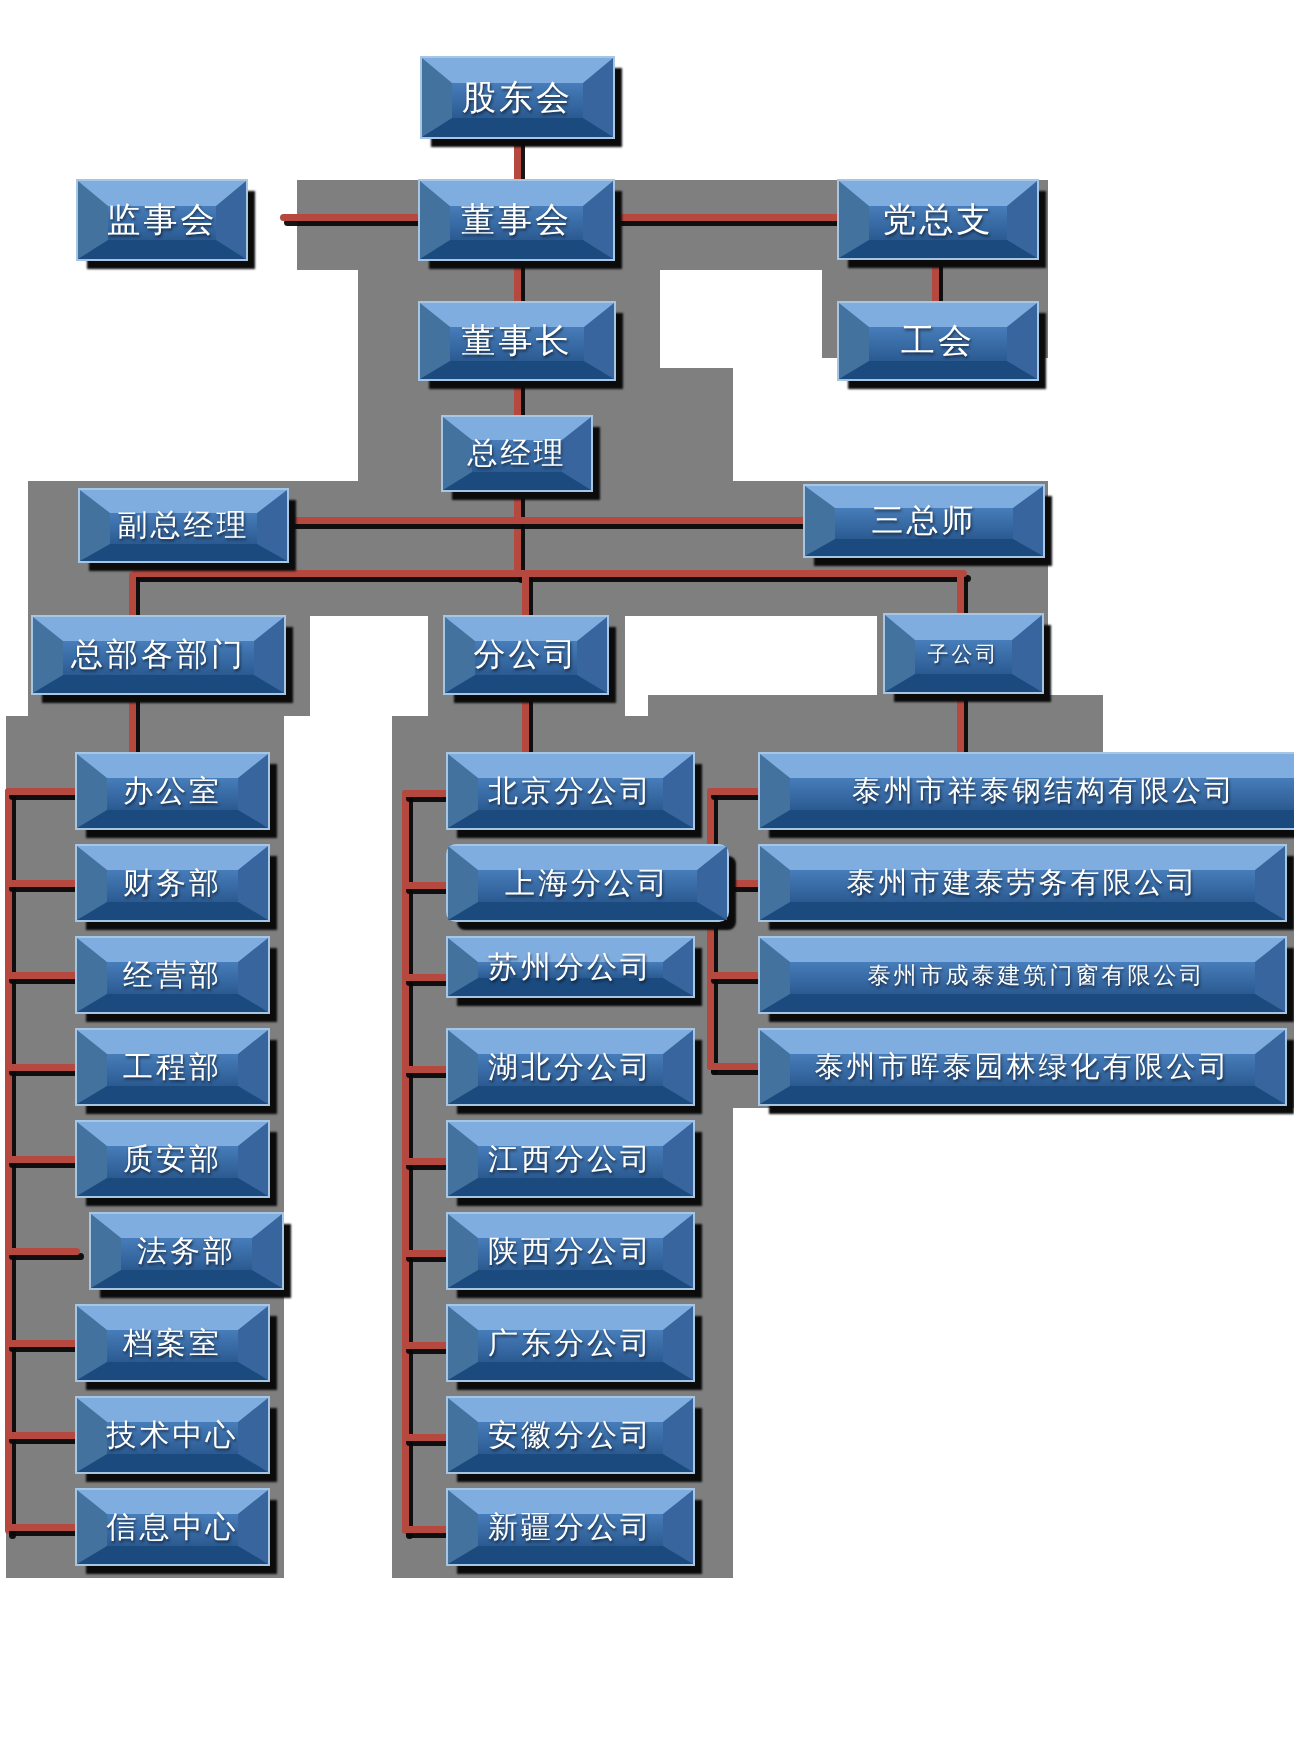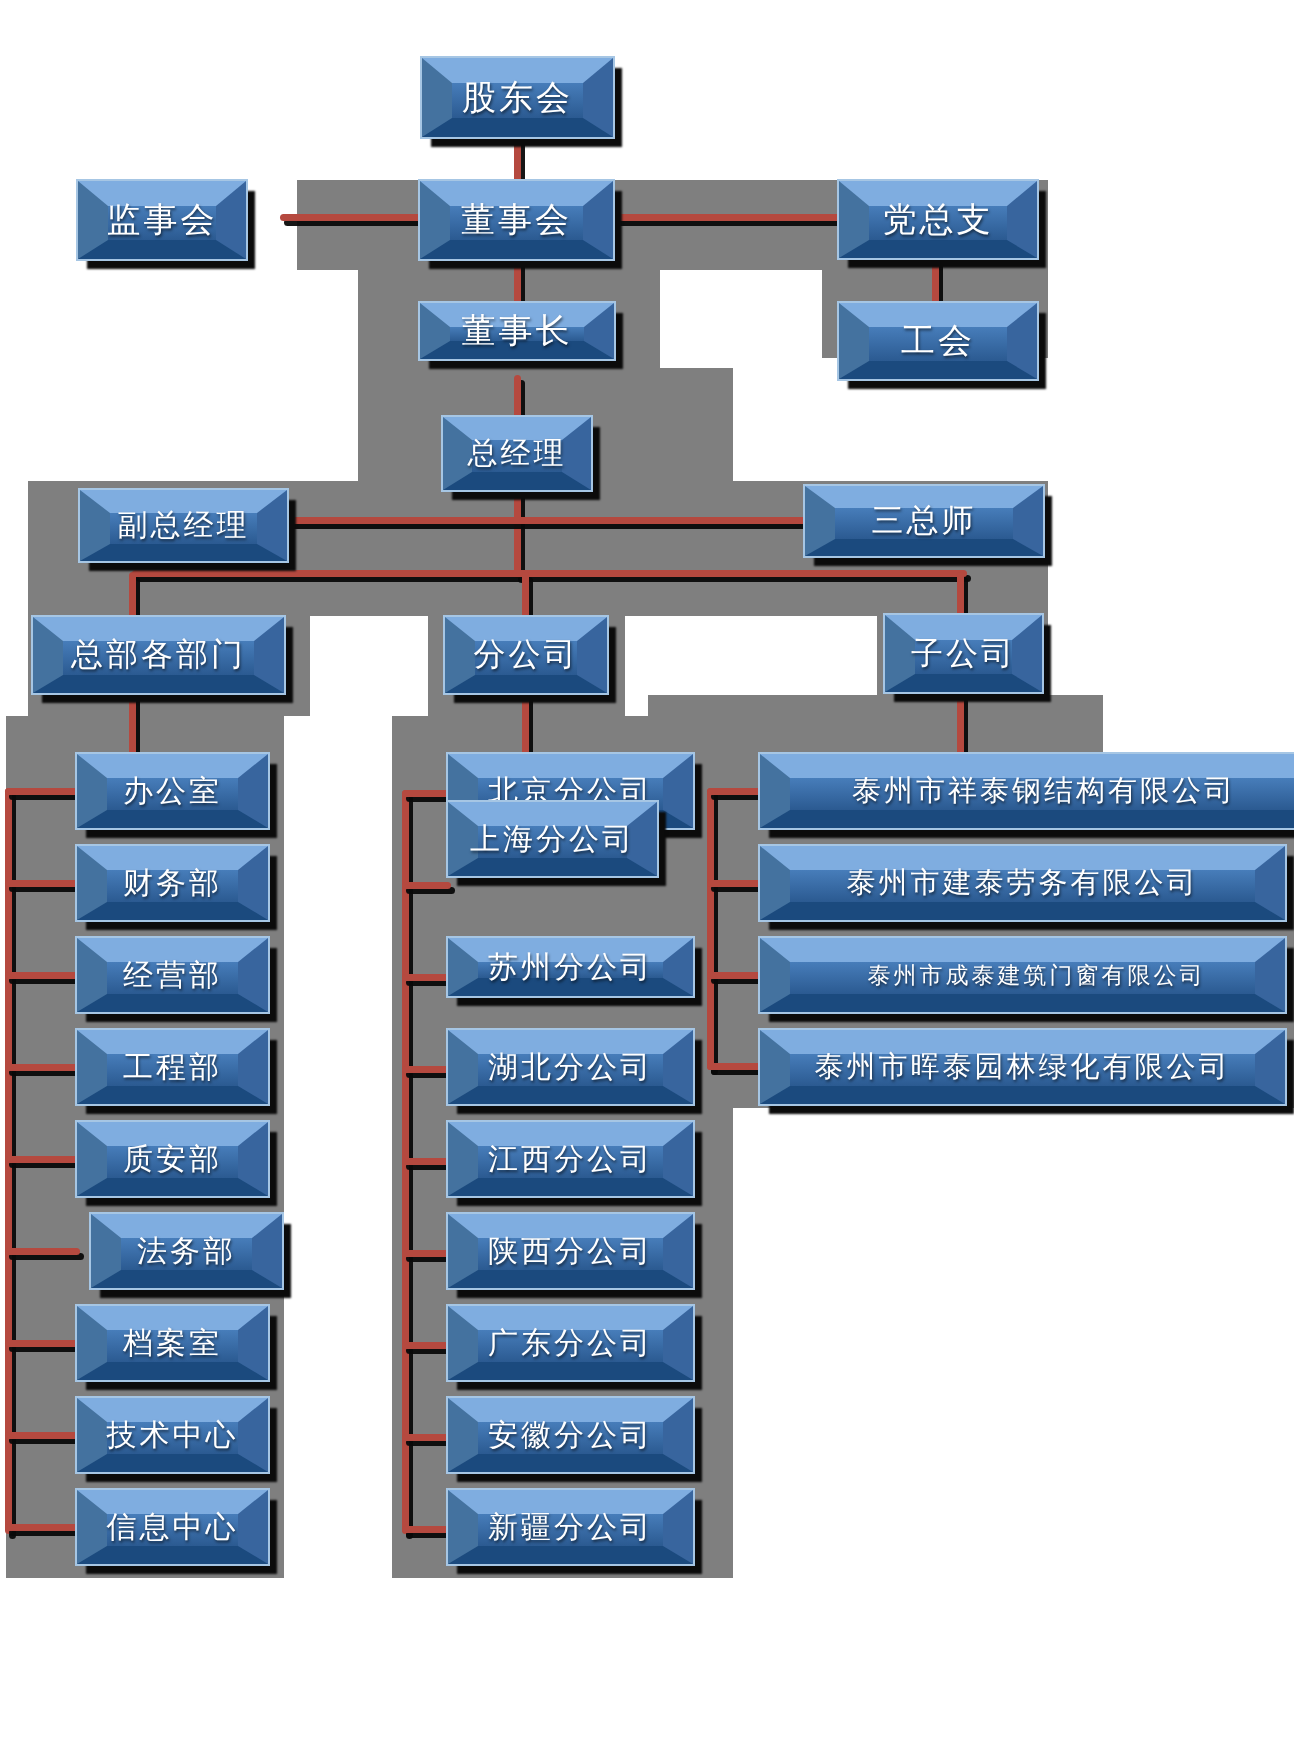--- a/index.html
+++ b/index.html
@@ -95,21 +95,21 @@
       <span class="lbl" style="font-size: 34px;">监事会</span>
     </div>
     <div class="node" style="left: 420px; top: 181px; width: 193px; height: 78px;">
       <div class="bevel" style="border-width: 25px 30px 19px;"></div>
       <span class="lbl" style="font-size: 34px;">董事会</span>
     </div>
     <div class="node" style="left: 839px; top: 181px; width: 198px; height: 77px;">
       <div class="bevel" style="border-width: 25px 30px 18px;"></div>
       <span class="lbl" style="font-size: 34px;">党总支</span>
     </div>
-    <div class="node" style="left: 420px; top: 303px; width: 194px; height: 56px;">
+    <div class="node" style="left: 420px; top: 303px; width: 194px; height: 76px;">
       <div class="bevel" style="border-width: 24px 30px 18px;"></div>
       <span class="lbl" style="font-size: 34px;">董事长</span>
     </div>
     <div class="node" style="left: 839px; top: 303px; width: 198px; height: 76px;">
       <div class="bevel" style="border-width: 24px 30px 18px;"></div>
       <span class="lbl" style="font-size: 34px;">工会</span>
     </div>
     <div class="node" style="left: 443px; top: 417px; width: 148px; height: 73px;">
       <div class="bevel" style="border-width: 23px 29px 18px;"></div>
       <span class="lbl" style="font-size: 30px;">总经理</span>
@@ -125,21 +125,21 @@
     <div class="node" style="left: 33px; top: 617px; width: 251px; height: 76px;">
       <div class="bevel" style="border-width: 24px 30px 18px;"></div>
       <span class="lbl" style="font-size: 32px;">总部各部门</span>
     </div>
     <div class="node" style="left: 445px; top: 617px; width: 162px; height: 76px;">
       <div class="bevel" style="border-width: 24px 30px 18px;"></div>
       <span class="lbl" style="font-size: 32px;">分公司</span>
     </div>
     <div class="node" style="left: 885px; top: 615px; width: 157px; height: 77px;">
       <div class="bevel" style="border-width: 25px 30px 18px;"></div>
-      <span class="lbl" style="font-size: 32px;">子公司</span>
+      <span class="lbl" style="font-size: 21px;">子公司</span>
     </div>
     <div class="node" style="left: 77px; top: 754px; width: 191px; height: 74px;">
       <div class="bevel" style="border-width: 24px 30px 18px;"></div>
       <span class="lbl" style="font-size: 30px;">办公室</span>
     </div>
     <div class="node" style="left: 77px; top: 846px; width: 191px; height: 74px;">
       <div class="bevel" style="border-width: 24px 30px 18px;"></div>
       <span class="lbl" style="font-size: 30px;">财务部</span>
     </div>
     <div class="node" style="left: 77px; top: 938px; width: 191px; height: 74px;">
@@ -167,21 +167,21 @@
       <span class="lbl" style="font-size: 30px;">技术中心</span>
     </div>
     <div class="node" style="left: 77px; top: 1490px; width: 191px; height: 74px;">
       <div class="bevel" style="border-width: 24px 30px 18px;"></div>
       <span class="lbl" style="font-size: 30px;">信息中心</span>
     </div>
     <div class="node" style="left: 448px; top: 754px; width: 245px; height: 74px;">
       <div class="bevel" style="border-width: 24px 30px 18px;"></div>
       <span class="lbl" style="font-size: 30px;">北京分公司</span>
     </div>
-    <div class="node" style="left: 448px; top: 802px; width: 209px; height: 74px;">
+    <div class="node" style="left: 448px; top: 846px; width: 279px; height: 74px; border-radius: 8px;">
       <div class="bevel" style="border-width: 24px 30px 18px;"></div>
       <span class="lbl" style="font-size: 30px;">上海分公司</span>
     </div>
     <div class="node" style="left: 448px; top: 938px; width: 245px; height: 58px;">
       <div class="bevel" style="border-width: 24px 30px 18px;"></div>
       <span class="lbl" style="font-size: 30px;">苏州分公司</span>
     </div>
     <div class="node" style="left: 448px; top: 1030px; width: 245px; height: 74px;">
       <div class="bevel" style="border-width: 24px 30px 18px;"></div>
       <span class="lbl" style="font-size: 30px;">湖北分公司</span>

